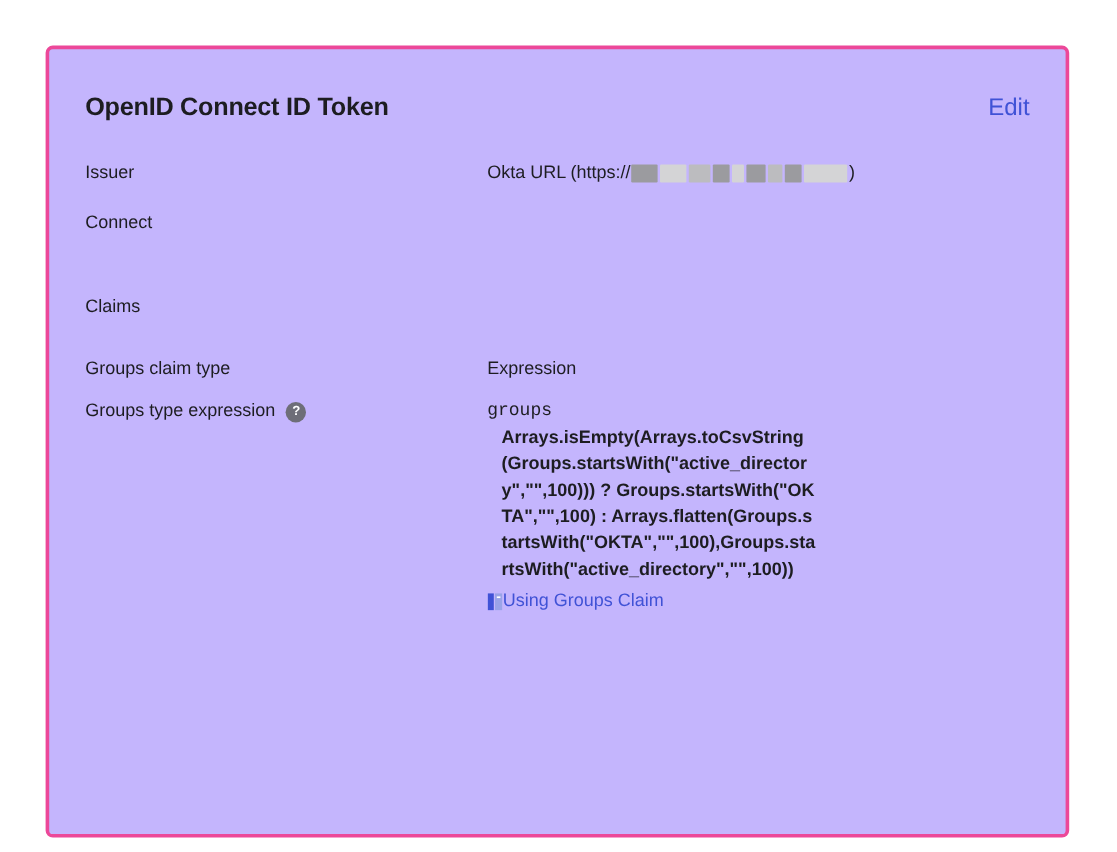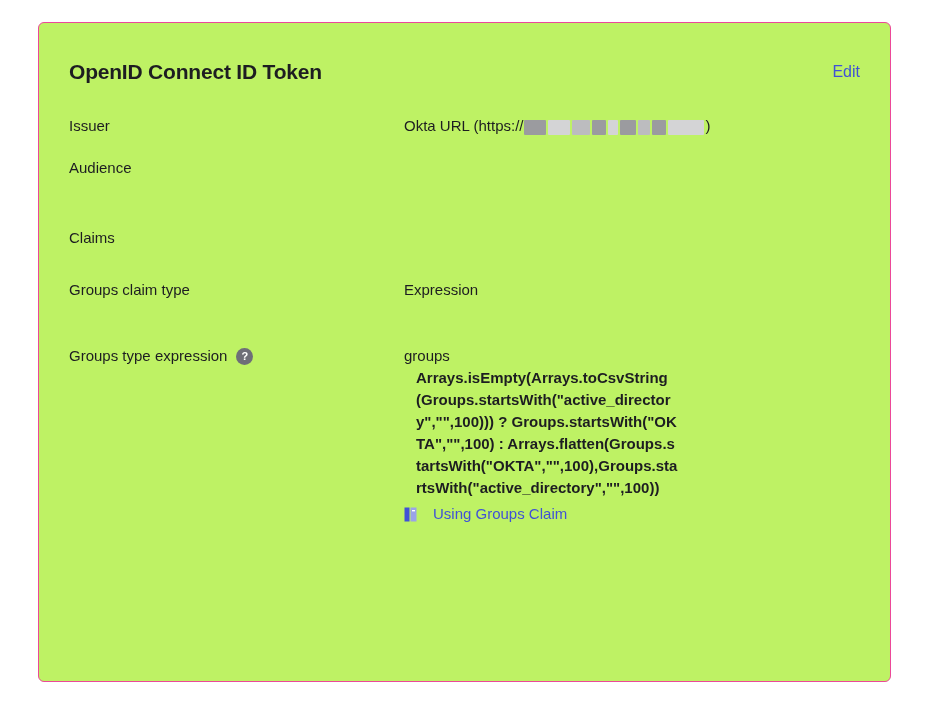--- a/index.html
+++ b/index.html
@@ -8,25 +8,25 @@
     background: #ffffff;
     width: 931px;
     height: 710px;
     font-family: "Liberation Sans", sans-serif;
     -webkit-font-smoothing: antialiased;
   }
 
   .panel {
     position: absolute;
     left: 38px;
-    top: 22px;
+    top: 38px;
     width: 853px;
     height: 660px;
-    background: #bef264;
-    border: 1px solid #ec4899;
+    background: #c4b5fd;
+    border: 3px solid #ec4899;
     border-radius: 6px;
     box-sizing: border-box;
   }
 
   .panel-header {
     position: relative;
     padding: 36px 30px 0 30px;
     display: flex;
     align-items: flex-start;
     justify-content: space-between;
@@ -34,21 +34,21 @@
 
   .panel-title {
     font-size: 21px;
     font-weight: bold;
     color: #1d1d21;
     letter-spacing: -0.2px;
     line-height: 26px;
   }
 
   .edit-link {
-    font-size: 16px;
+    font-size: 20px;
     color: #4052d6;
     cursor: pointer;
     line-height: 26px;
     text-decoration: none;
   }
 
   .rows {
     padding: 30px 30px 0 30px;
   }
 
@@ -102,53 +102,53 @@
   }
   .r-d { background: #9b9b9f; }
   .r-l { background: #d4d4d6; }
   .r-m { background: #bcbcbf; }
 
   .mono-wrap {
     white-space: pre-wrap;
     word-break: break-all;
   }
 
-  .expr-line1 { display: block; }
+  .expr-line1 { display: block; font-family: Liberation Mono, monospace; }
   .expr-body {
     display: block;
     padding-left: 12px;
     width: 262px;
     word-break: break-all;
     font-weight: bold;
   }
 
   .using-claim {
     display: flex;
     align-items: center;
     margin-top: 4px;
-    gap: 16px;
+    gap: 0;
   }
   .using-claim a {
     color: #4052d6;
     font-size: 15px;
     text-decoration: none;
     cursor: pointer;
   }
 
   .book-icon {
     width: 13px;
     height: 15px;
     flex: 0 0 13px;
     position: relative;
   }
   .book-icon svg { display: block; }
 
   .row-claims { margin-bottom: 30px; margin-top: 48px; }
   .row-audience { margin-bottom: 38px; }
-  .row-groups-type { margin-bottom: 44px; align-items: flex-end; }
+  .row-groups-type { margin-bottom: 13px; align-items: flex-end; }
 </style>
 </head>
 <body>
 
 <div class="panel">
 
   <div class="panel-header">
     <div class="panel-title">OpenID Connect ID Token</div>
     <a class="edit-link">Edit</a>
   </div>
@@ -156,21 +156,21 @@
   <div class="rows">
 
     <div class="row">
       <div class="row-label">Issuer</div>
       <div class="row-value">
         <span>Okta URL (https://</span><span class="redact r-d" style="width:22px"></span><span class="redact r-l" style="width:22px"></span><span class="redact r-m" style="width:18px"></span><span class="redact r-d" style="width:14px"></span><span class="redact r-l" style="width:10px"></span><span class="redact r-d" style="width:16px"></span><span class="redact r-m" style="width:12px"></span><span class="redact r-d" style="width:14px"></span><span class="redact r-l" style="width:36px"></span><span>)</span>
       </div>
     </div>
 
     <div class="row row-audience">
-      <div class="row-label">Audience</div>
+      <div class="row-label">Connect</div>
     </div>
 
     <div class="row row-claims">
       <div class="row-label">Claims</div>
     </div>
 
     <div class="row row-groups-type">
       <div class="row-label">Groups claim type</div>
       <div class="row-value">Expression</div>
     </div>

